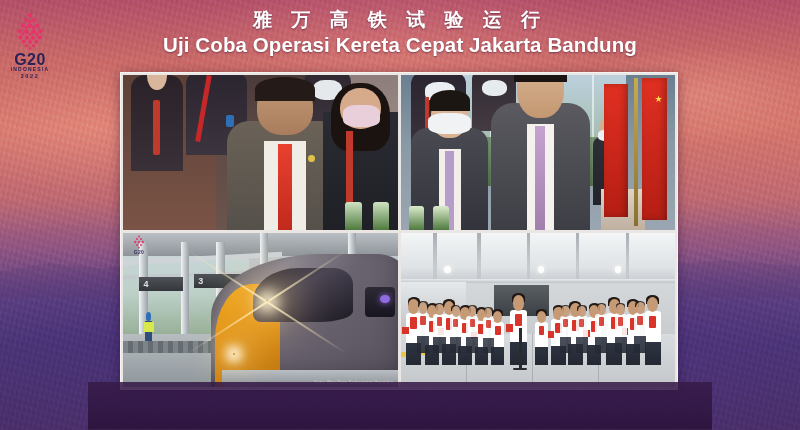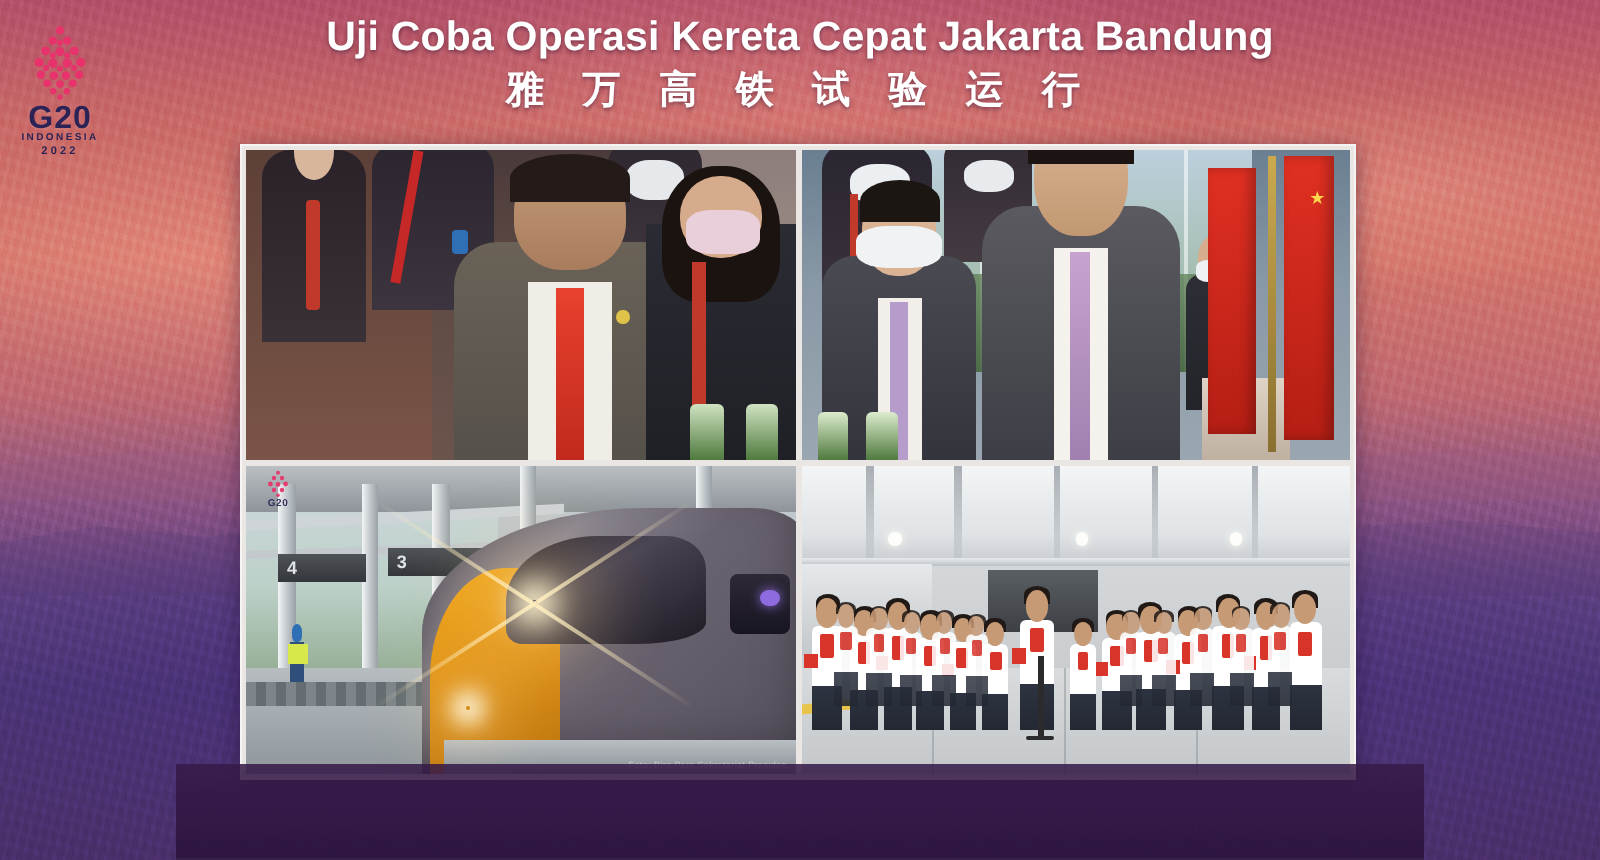--- a/index.html
+++ b/index.html
@@ -436,22 +436,22 @@
           <circle cx="17" cy="36.6" r="1.3"></circle>
         </g>
       </svg>
     </div>
     <div class="logo-g20">G20</div>
     <div class="logo-sub">INDONESIA</div>
     <div class="logo-year">2022</div>
   </div>
 
   <div id="title-block">
+    <div id="title-cn">雅 万 高 铁 试 验 运 行</div>
     <div id="title-main">Uji Coba Operasi Kereta Cepat Jakarta Bandung</div>
-    <div id="title-cn">雅 万 高 铁 试 验 运 行</div>
   </div>
 
   <div id="video-grid">
 
     <div class="tile t1">
       <div class="wallA"></div>
       <div class="wallB"></div>
       <div class="bgfig1">
         <div class="head"></div>
         <div class="tie"></div>

